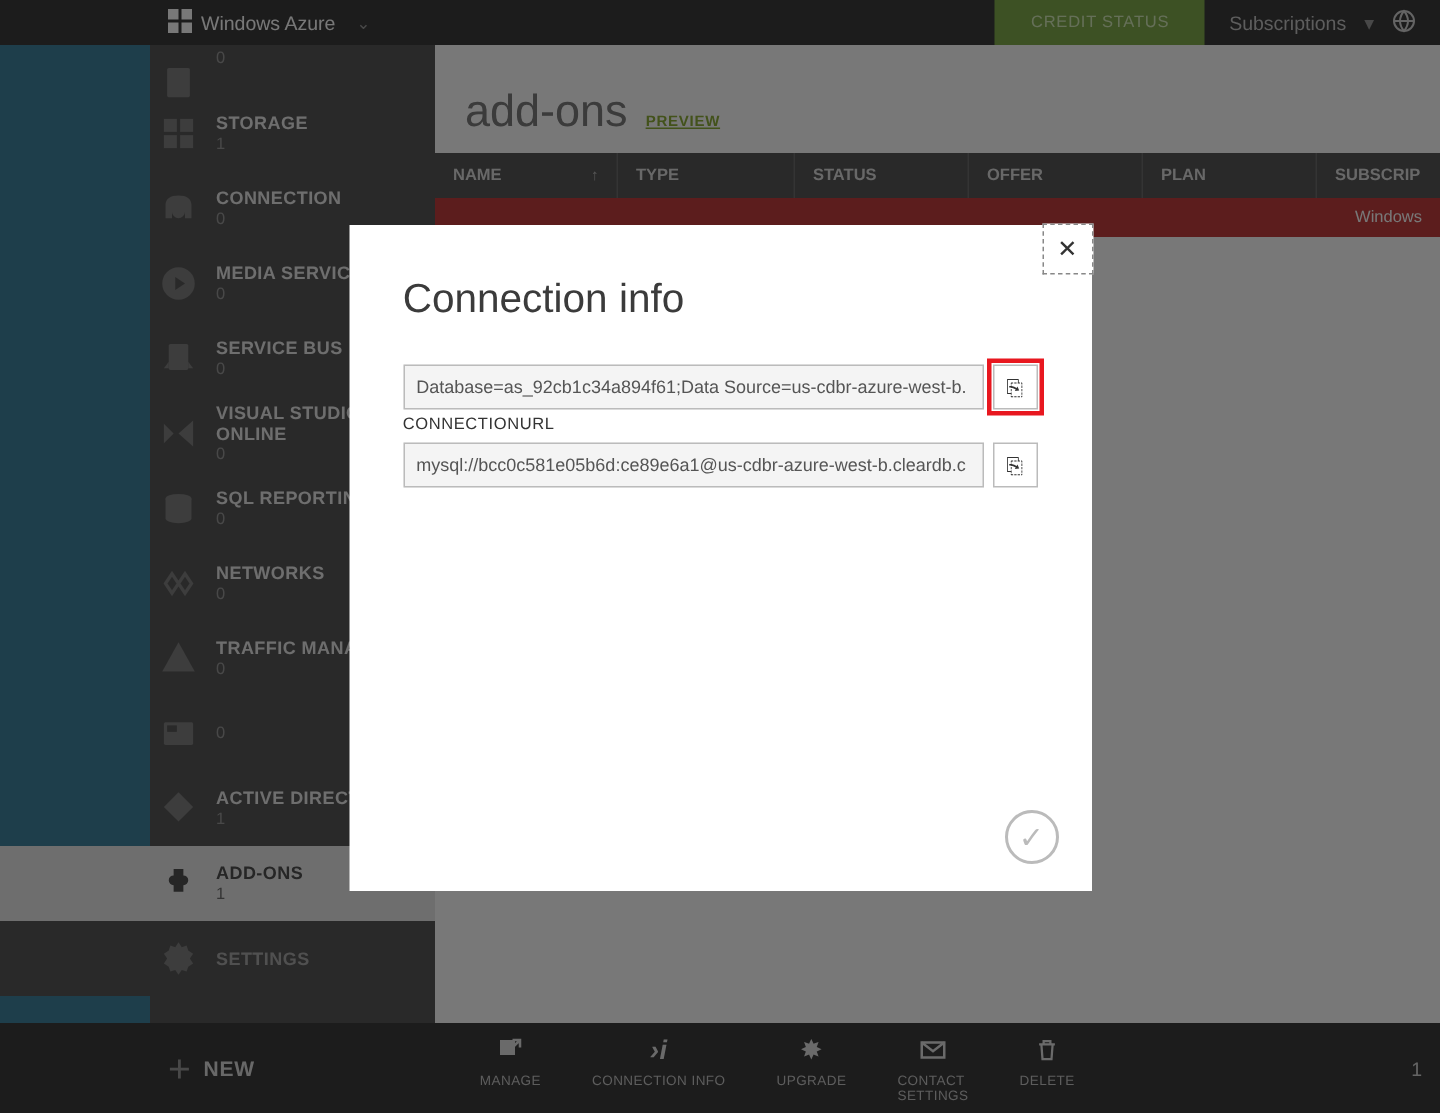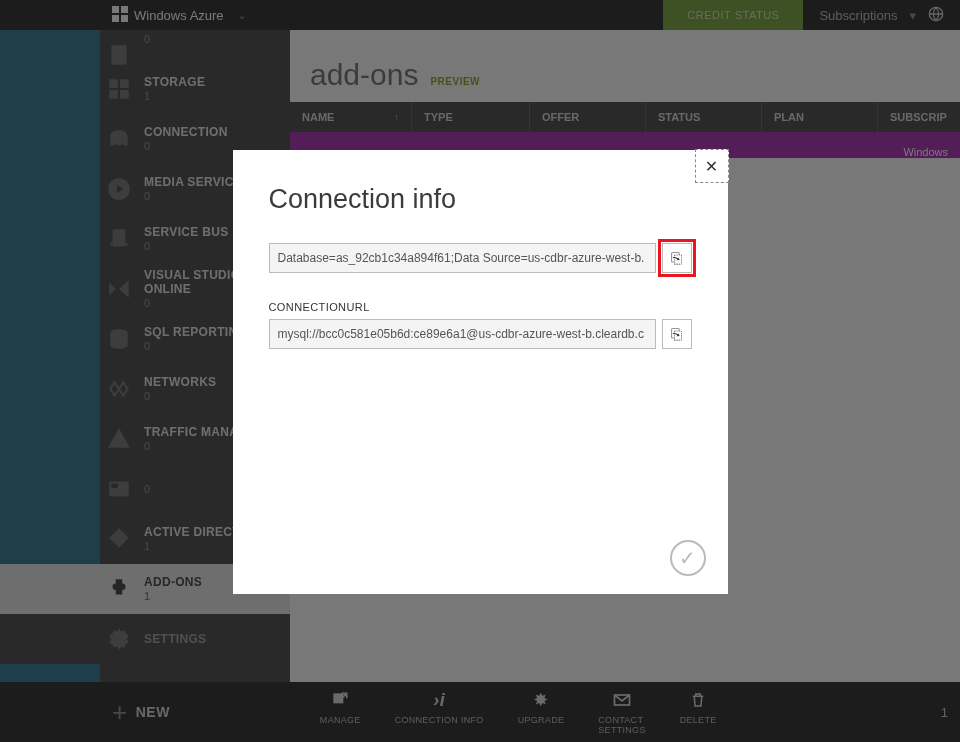--- a/index.html
+++ b/index.html
@@ -28,49 +28,49 @@
     .side-item.active .label { color: #333; }
     .side-item.active .count { color: #555; }
     .side-item.settings { background: #3b3b3b; }
     .side-item.settings .label { color: #9c9c9c; }
     .icon-svg { fill: #6b6b6b; }
     .side-item.active .icon-svg { fill: #333; }
     
     .main { flex: 1; background: #fff; position: relative; overflow: hidden; }
     .page-title-row { padding: 28px 20px 10px; display: flex; align-items: baseline; gap: 12px; }
     .page-title { font-size: 30px; font-weight: 300; color: #666; }
-    .preview-badge { font-size: 10px; font-weight: 600; color: #7aa018; letter-spacing: 0.5px; }
+    .preview-badge { font-size: 10px; font-weight: 600; color: #7aa018; letter-spacing: 0.5px; text-decoration: underline; }
     
     .table-header { display: flex; background: #3b3b3b; color: #d8d8d8; height: 30px; font-size: 11px; font-weight: 600; align-items: center; }
     .th { padding: 0 12px; border-right: 1px solid #555; height: 100%; display: flex; align-items: center; }
     .th.name { width: 122px; justify-content: space-between; gap: 31px; }
     .th.type { width: 118px; }
     .th.status { width: 116px; }
     .th.offer { width: 116px; }
     .th.plan { width: 116px; }
     .th.subscrip { flex: 1; border-right: none; }
     .sort-arrow { font-size: 10px; color: #aaa; }
     
-    .table-row-sel { background: #a21caf; color: #fff; height: 26px; display: flex; align-items: flex-end; font-size: 12px; padding-left: 13px; }
+    .table-row-sel { background: #b91c1c; color: #fff; height: 26px; display: flex; align-items: center; font-size: 12px; padding-left: 13px; }
     .table-row-sel .cell-right { margin-left: auto; padding-right: 12px; font-size: 11px; }
     
     .cmd-bar { height: 60px; background: #1a1a1a; display: flex; align-items: center; color: #ccc; }
     .cmd-new { display: flex; align-items: center; gap: 8px; padding-left: 112px; font-size: 14px; font-weight: 600; letter-spacing: 0.5px; color: #d8d8d8; }
     .cmd-plus { font-size: 26px; color: #888; font-weight: 400; }
     .cmd-actions { display: flex; gap: 34px; margin-left: 150px; }
     .cmd-action { display: flex; flex-direction: column; align-items: center; gap: 4px; font-size: 9px; color: #bbb; letter-spacing: 0.3px; cursor: pointer; }
     .cmd-action .ci { font-size: 20px; color: #ddd; height: 22px; display:flex; align-items:center; }
     .cmd-right { margin-left: auto; padding-right: 12px; font-size: 13px; color: #ccc; }
     
     .overlay { position: absolute; inset: 0; background: rgba(30,30,30,0.6); display: flex; align-items: flex-start; justify-content: center; }
     .modal { background: #fff; width: 495px; margin-top: 150px; position: relative; min-height: 444px; padding: 34px 36px 24px; }
     .close-btn { position: absolute; top: -1px; right: -1px; width: 34px; height: 34px; border: 1px dashed #888; display: flex; align-items: center; justify-content: center; font-size: 16px; cursor: pointer; color: #333; background:#fff; }
     .modal-title { font-size: 27px; font-weight: 300; color: #3b3b3b; margin-bottom: 28px; }
     .field-label { font-size: 11px; font-weight: 400; color: #333; letter-spacing: 0.4px; margin-bottom: 6px; }
-    .field-row { display: flex; align-items: center; gap: 6px; margin-bottom: 28px; }
+    .field-row { display: flex; align-items: center; gap: 6px; margin-bottom: 4px; }
     .field-input { flex: 1; height: 30px; border: 1px solid #bbb; background: #f4f4f4; padding: 0 8px; font-size: 12px; color: #555; font-family: inherit; }
     .copy-btn { width: 30px; height: 30px; border: 1px solid #bbb; background: #fff; display: flex; align-items: center; justify-content: center; cursor: pointer; font-size: 14px; color: #333; }
     .copy-highlight { outline: 3px solid #e8171f; outline-offset: 1px; }
     .confirm-btn { position: absolute; bottom: 18px; right: 22px; width: 36px; height: 36px; border: 2px solid #bbb; border-radius: 50%; display: flex; align-items: center; justify-content: center; color: #bbb; font-size: 20px; cursor: pointer; }
   </style>
 </head>
 <body>
 
 <div class="top-bar">
   <div class="brand">
@@ -259,22 +259,22 @@
       <span class="page-title">add-ons</span>
       <span class="preview-badge">PREVIEW</span>
     </div>
 
     <div class="table-header">
       <div class="th name">
           <span>NAME</span>
           <span class="sort-arrow">↑</span>
         </div>
       <div class="th type">TYPE</div>
+      <div class="th status">STATUS</div>
       <div class="th offer">OFFER</div>
-      <div class="th status">STATUS</div>
       <div class="th plan">PLAN</div>
       <div class="th subscrip">SUBSCRIP</div>
     </div>
     <div class="table-row-sel">
       <span class="cell-right">Windows</span>
     </div>
   </div>
 </div>
 
 <div class="cmd-bar">

